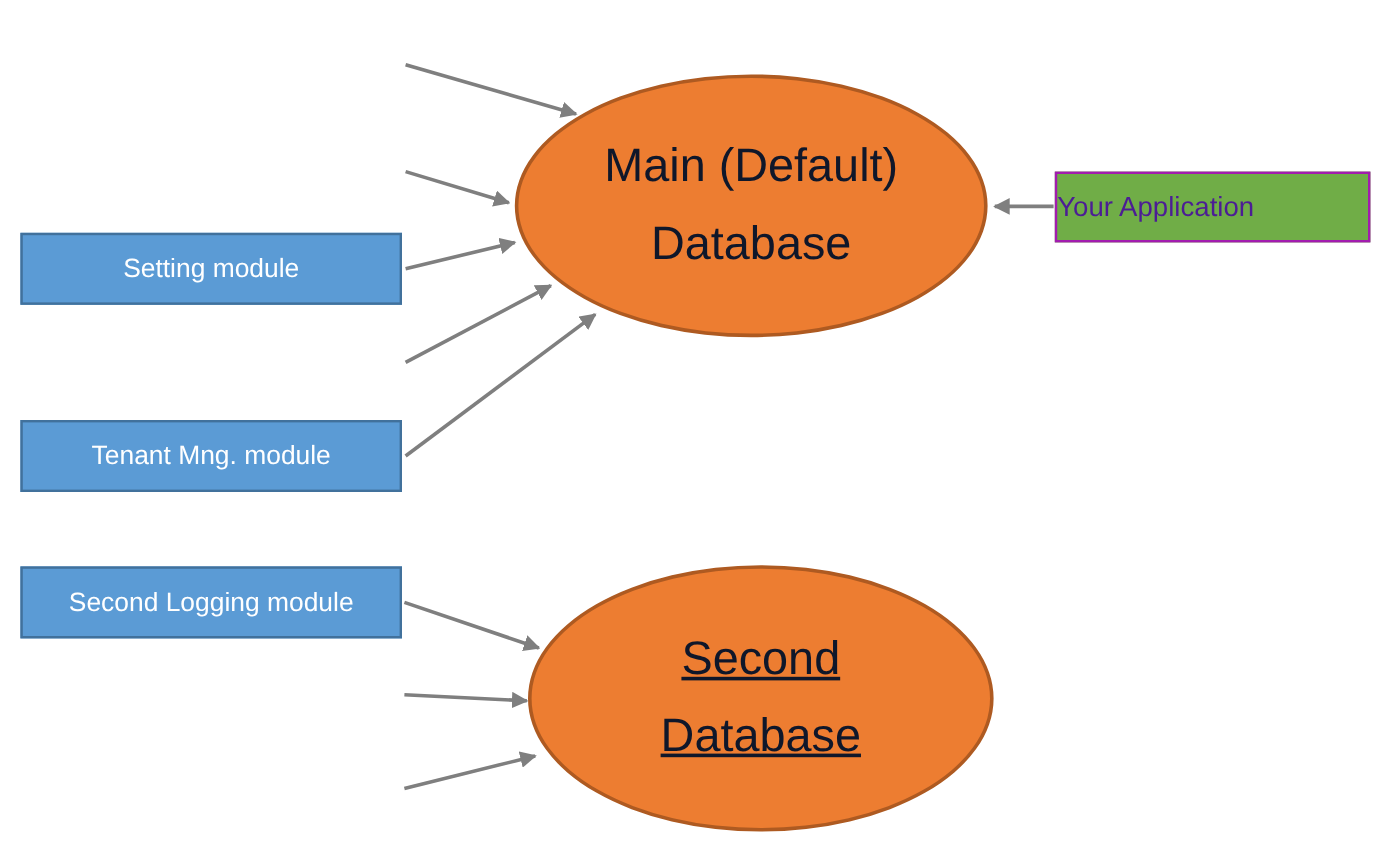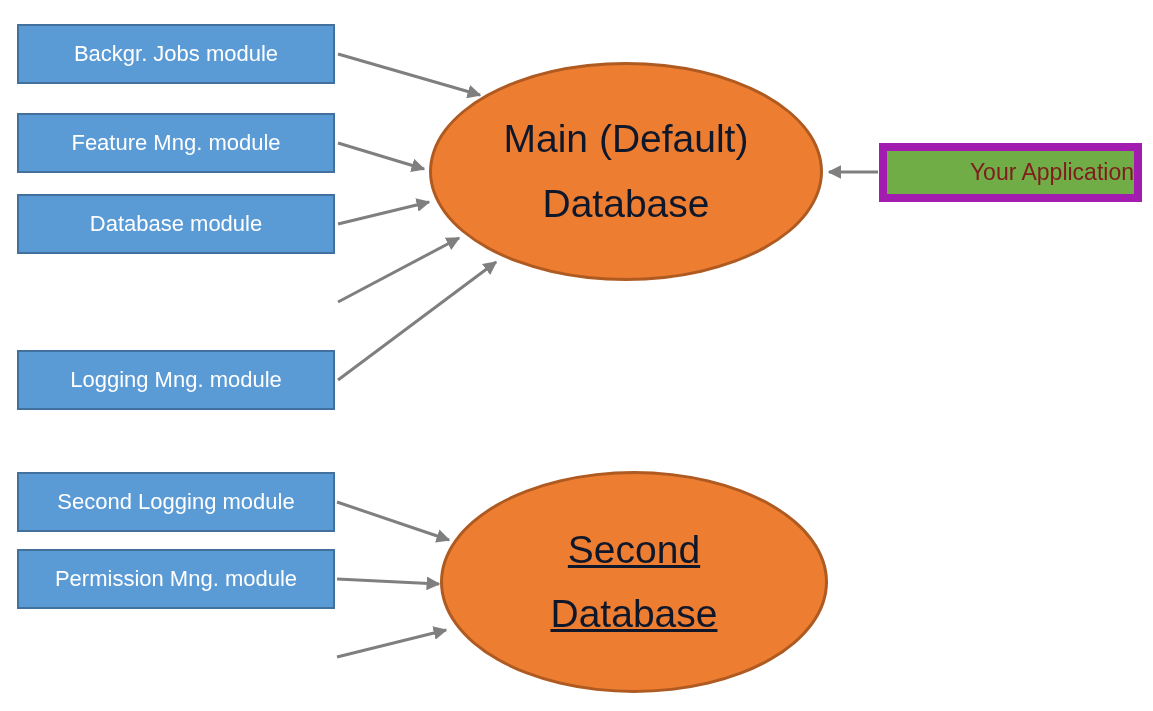--- a/index.html
+++ b/index.html
@@ -59,25 +59,25 @@
     text-decoration: underline;
   }
   .app {
     position: absolute;
     left: 879px;
     top: 143px;
     width: 263px;
     height: 59px;
     box-sizing: border-box;
     background: #70AD47;
-    border: 8px solid #a21caf;
-    color: #7f1d1d;
+    border: 2px solid #a21caf;
+    color: #4c1d95;
     display: flex;
     align-items: center;
-    justify-content: flex-end;
+    justify-content: flex-start;
     font-size: 23px;
     white-space: nowrap;
   }
   .arrows {
     position: absolute;
     left: 0;
     top: 0;
     width: 1153px;
     height: 711px;
     pointer-events: none;
@@ -85,38 +85,29 @@
   .arrows line {
     stroke: #7F7F7F;
     stroke-width: 3;
   }
 </style>
 </head>
 <body>
 
 <div class="canvas">
 
-  <div class="module" style="top:24px">
-    <span>Backgr. Jobs module</span>
-  </div>
-  <div class="module" style="top:113px">
-    <span>Feature Mng. module</span>
-  </div>
   <div class="module" style="top:194px">
-    <span>Database module</span>
+    <span>Setting module</span>
   </div>
   <div class="module" style="top:350px">
-    <span>Logging Mng. module</span>
+    <span>Tenant Mng. module</span>
   </div>
 
   <div class="module" style="top:472px">
     <span>Second Logging module</span>
-  </div>
-  <div class="module" style="top:549px">
-    <span>Permission Mng. module</span>
   </div>
 
   <div class="db" id="main-db">
     <span>Main (Default)</span>
     <span>Database</span>
   </div>
   <div class="db" id="second-db">
     <span>Second</span>
     <span>Database</span>
   </div>

